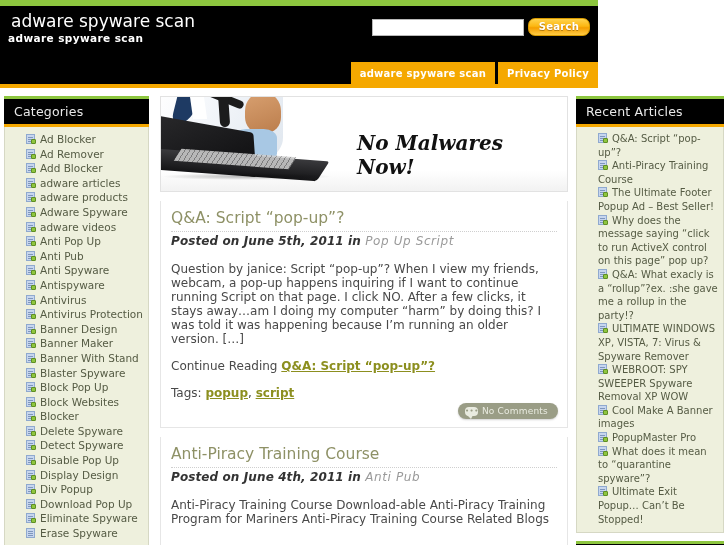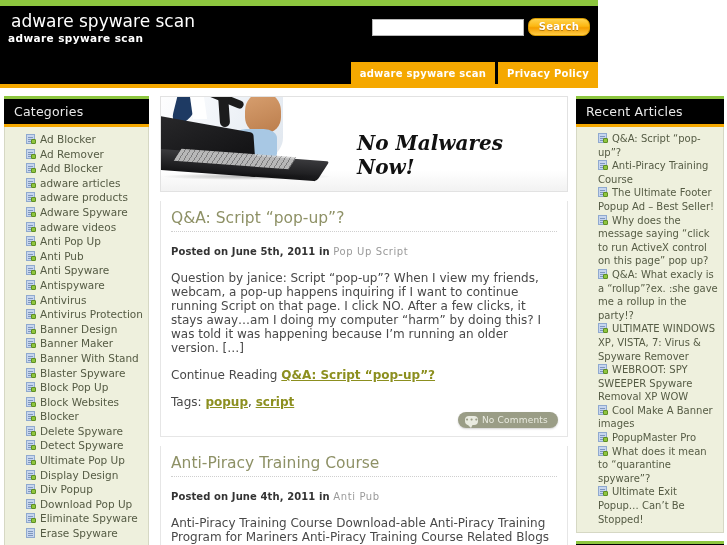--- a/index.html
+++ b/index.html
@@ -276,25 +276,26 @@
   .post-title {
     font-size: 15.5px;
     color: #8e9166;
     font-weight: normal;
     margin: 0 0 1px 0;
     line-height: 19px;
     padding-bottom: 3px;
     border-bottom: 1px dotted #cfcfcf;
   }
   .post-meta {
-    font-size: 10px;
+    font-size: 12px;
     color: #333333;
     font-weight: bold;
-    margin-top: 14px;
+    margin-top: 2px;
     letter-spacing: .1px;
+    font-style: italic;
   }
   .post-meta .cat {
     color: #9a9a9a;
     font-weight: normal;
     letter-spacing: .6px;
   }
   .post-body {
     font-size: 12px;
     color: #494949;
     line-height: 14px;
@@ -385,21 +386,21 @@
             <li><span class="ic"><span class="pg"></span><span class="dot"></span></span><a href="#" class="cat-link">Antivirus Protection</a></li>
             <li><span class="ic"><span class="pg"></span><span class="dot"></span></span><a href="#" class="cat-link">Banner Design</a></li>
             <li><span class="ic"><span class="pg"></span><span class="dot"></span></span><a href="#" class="cat-link">Banner Maker</a></li>
             <li><span class="ic"><span class="pg"></span><span class="dot"></span></span><a href="#" class="cat-link">Banner With Stand</a></li>
             <li><span class="ic"><span class="pg"></span><span class="dot"></span></span><a href="#" class="cat-link">Blaster Spyware</a></li>
             <li><span class="ic"><span class="pg"></span><span class="dot"></span></span><a href="#" class="cat-link">Block Pop Up</a></li>
             <li><span class="ic"><span class="pg"></span><span class="dot"></span></span><a href="#" class="cat-link">Block Websites</a></li>
             <li><span class="ic"><span class="pg"></span><span class="dot"></span></span><a href="#" class="cat-link">Blocker</a></li>
             <li><span class="ic"><span class="pg"></span><span class="dot"></span></span><a href="#" class="cat-link">Delete Spyware</a></li>
             <li><span class="ic"><span class="pg"></span><span class="dot"></span></span><a href="#" class="cat-link">Detect Spyware</a></li>
-            <li><span class="ic"><span class="pg"></span><span class="dot"></span></span><a href="#" class="cat-link">Ultimate Pop Up</a></li>
+            <li><span class="ic"><span class="pg"></span><span class="dot"></span></span><a href="#" class="cat-link">Disable Pop Up</a></li>
             <li><span class="ic"><span class="pg"></span><span class="dot"></span></span><a href="#" class="cat-link">Display Design</a></li>
             <li><span class="ic"><span class="pg"></span><span class="dot"></span></span><a href="#" class="cat-link">Div Popup</a></li>
             <li><span class="ic"><span class="pg"></span><span class="dot"></span></span><a href="#" class="cat-link">Download Pop Up</a></li>
             <li><span class="ic"><span class="pg"></span><span class="dot"></span></span><a href="#" class="cat-link">Eliminate Spyware</a></li>
             <li><span class="ic"><span class="pg"></span></span><a href="#" class="cat-link">Erase Spyware</a></li>
           </ul>
       </div>
     </div>
   </div>
 

